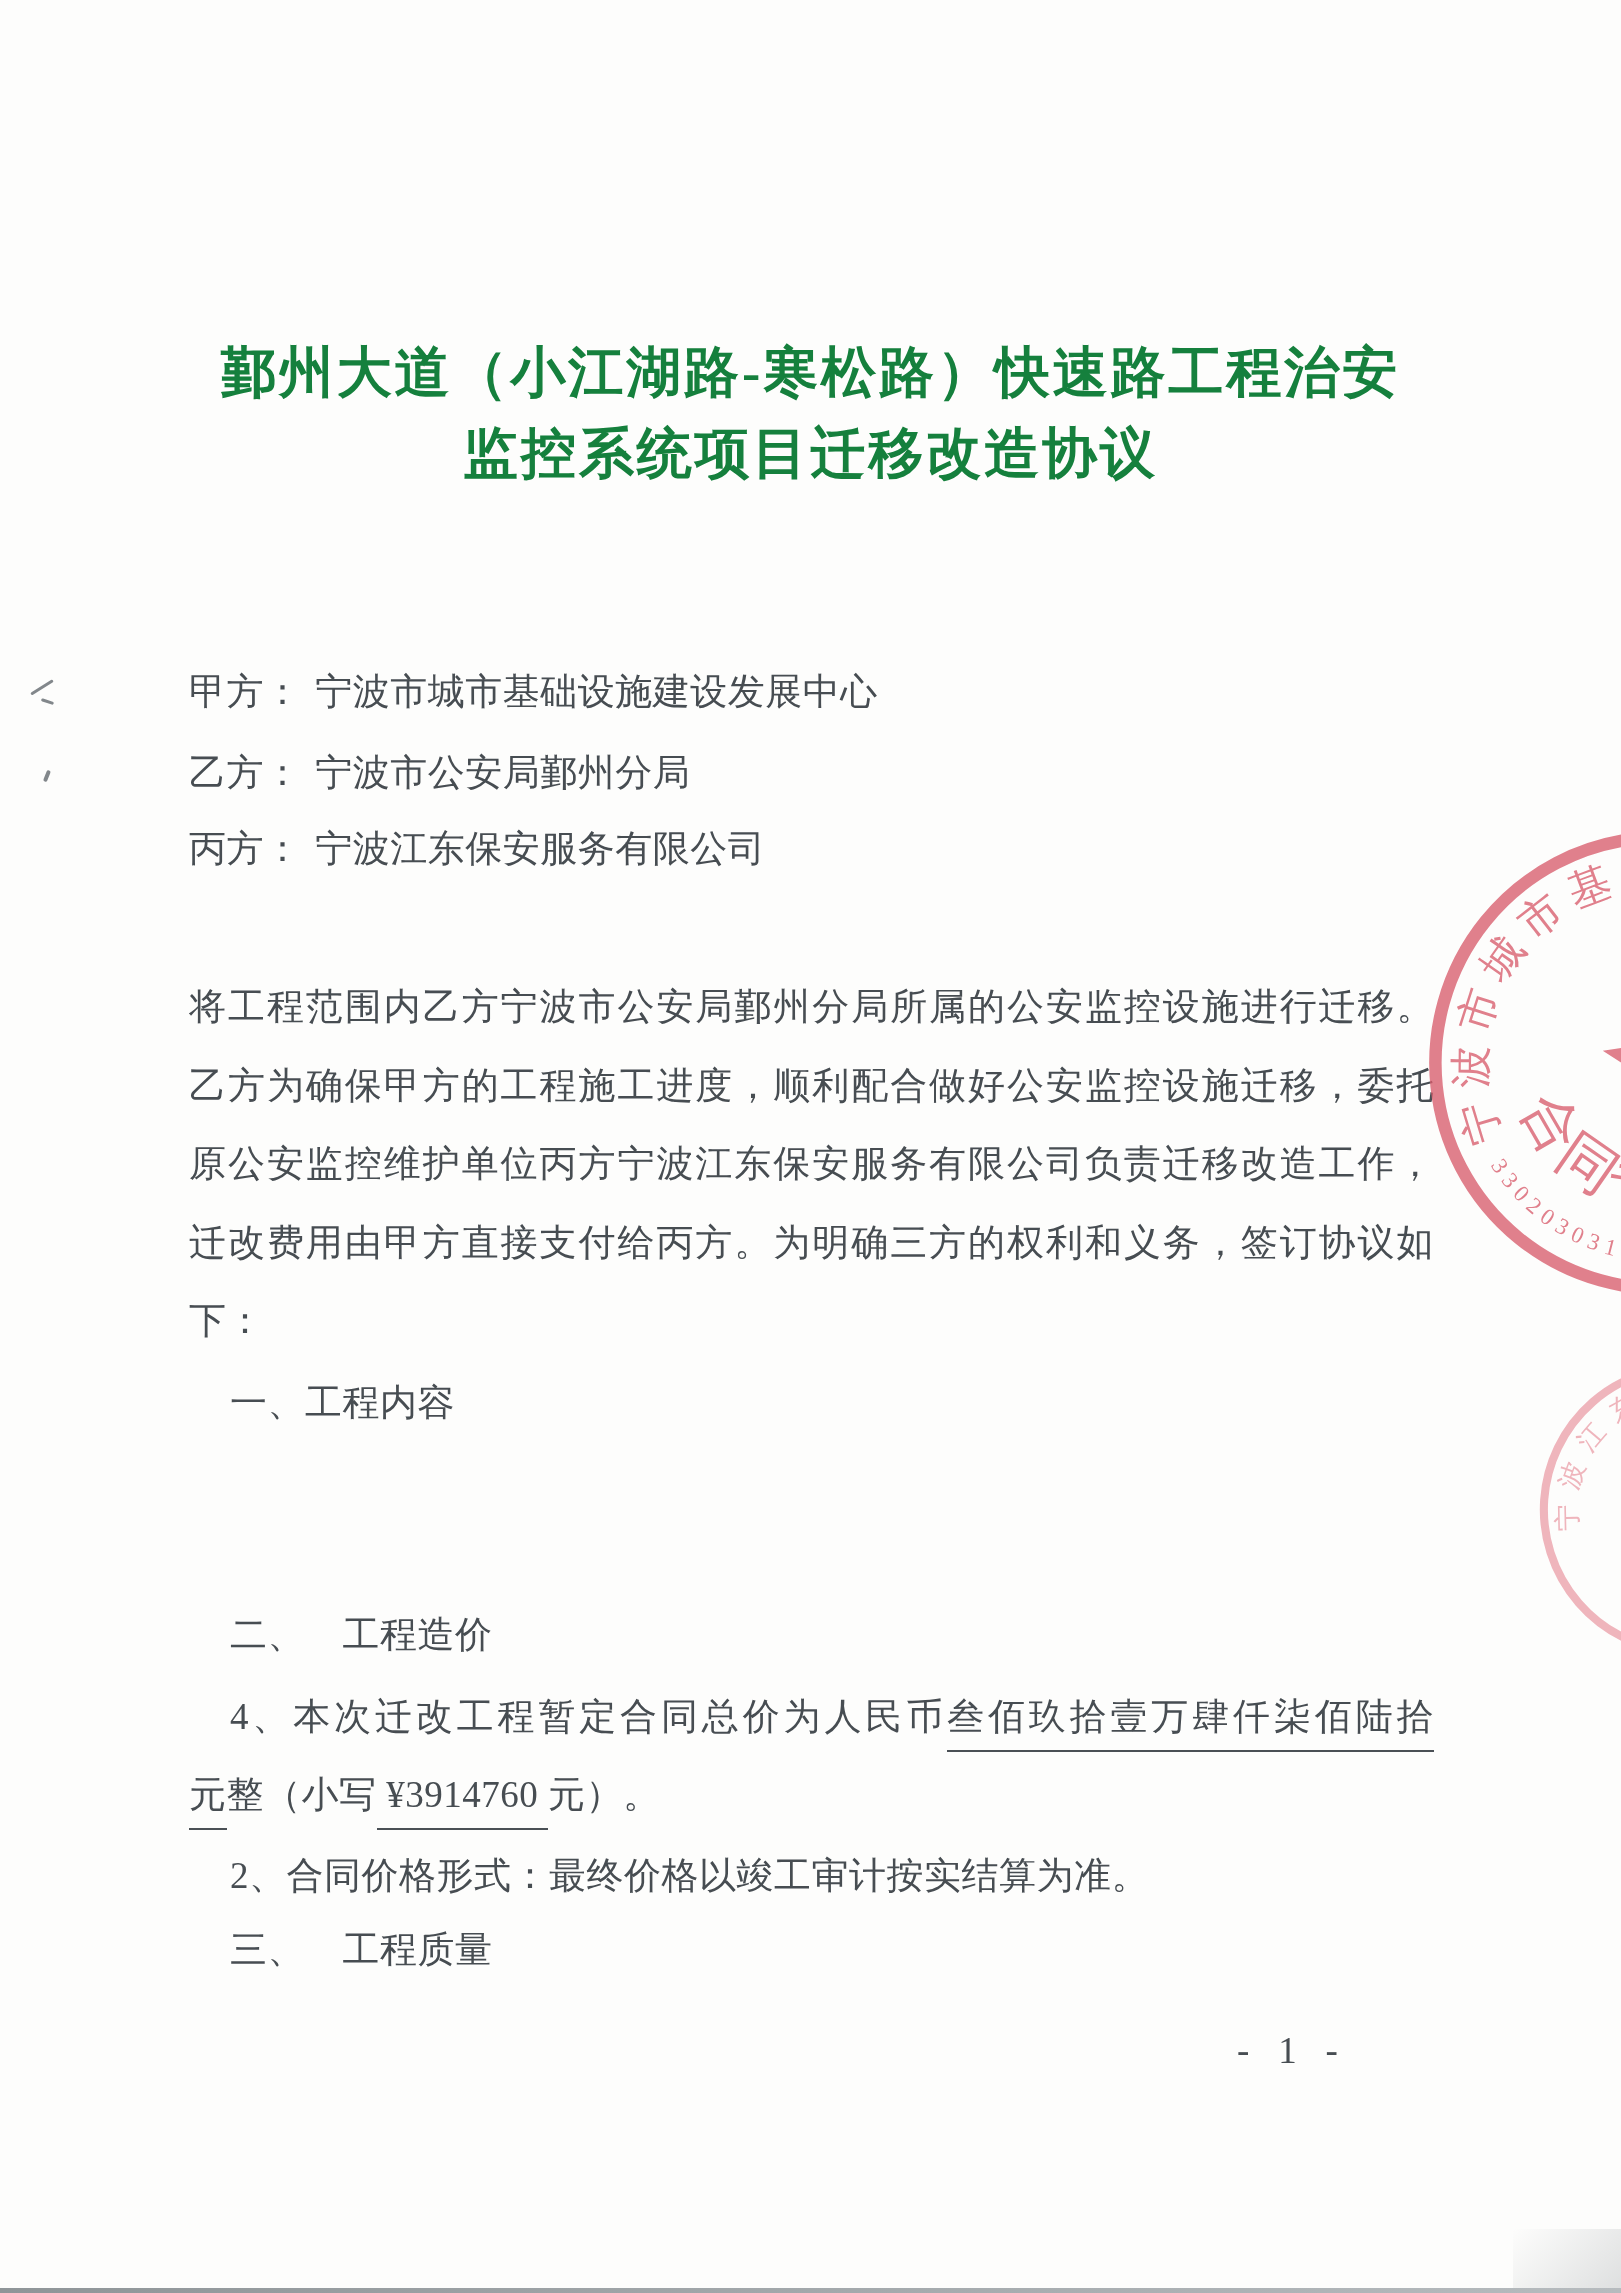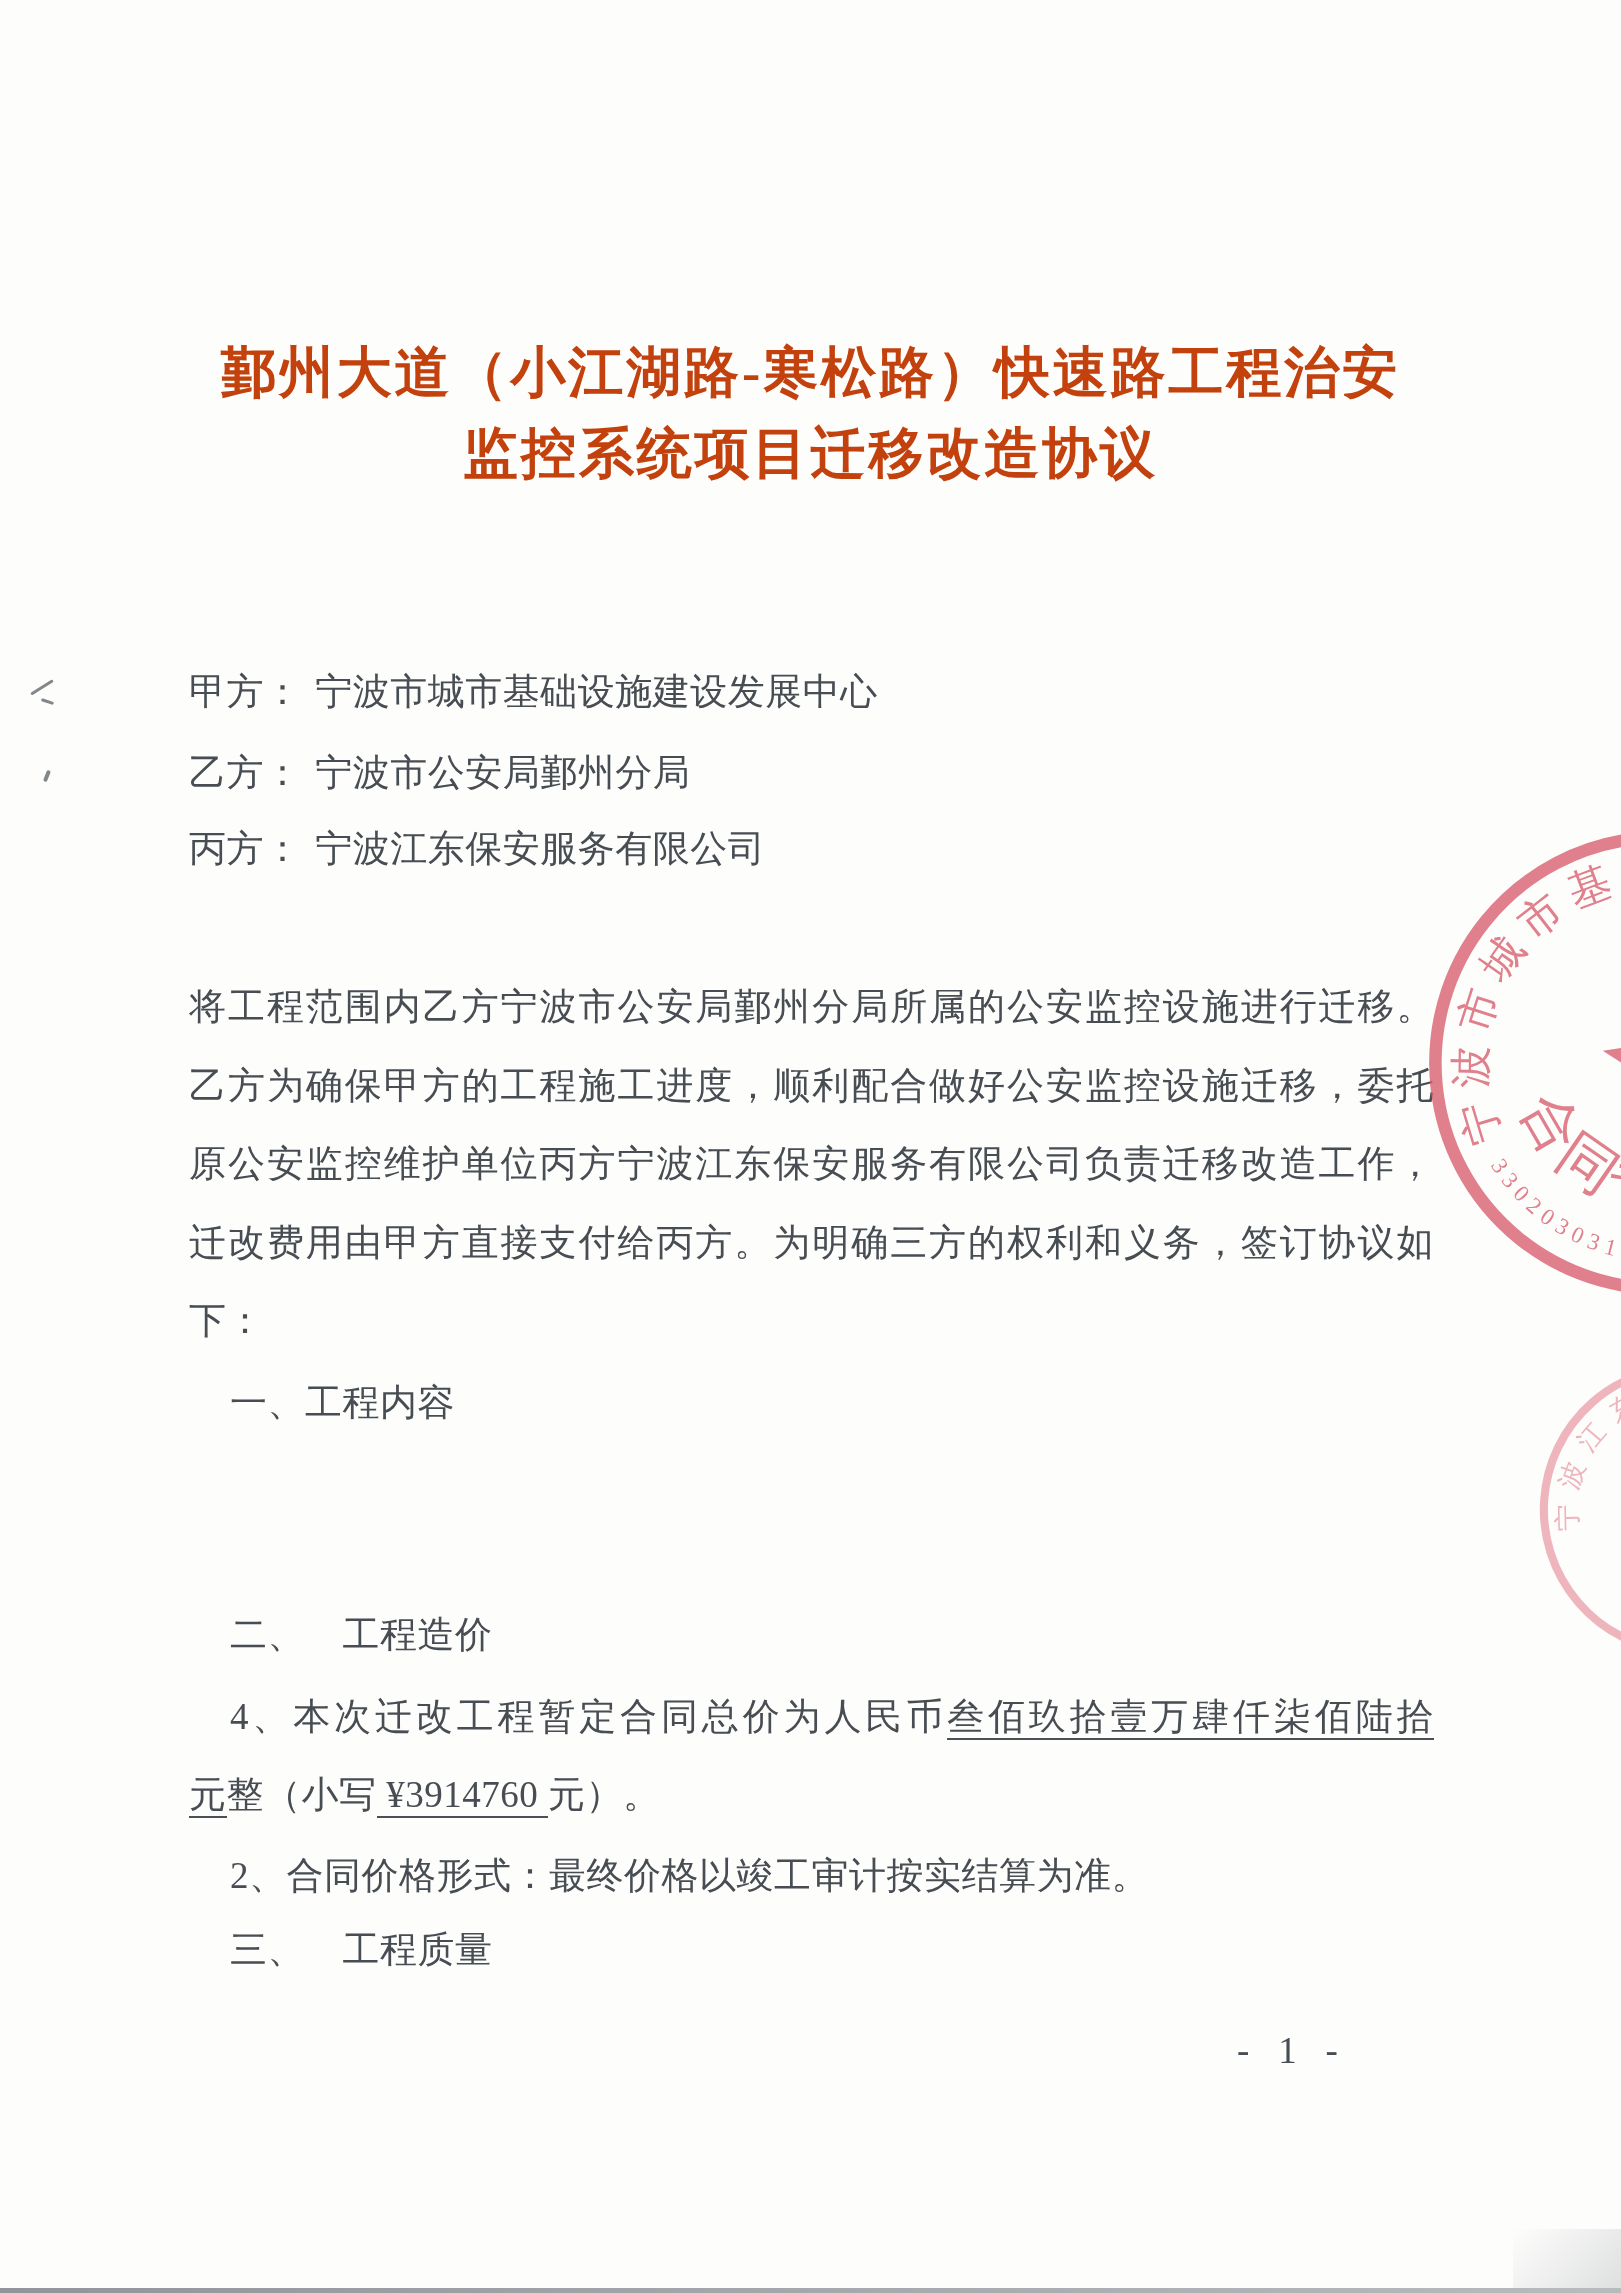--- a/index.html
+++ b/index.html
@@ -10,31 +10,31 @@
     background:#fdfdfc;
     overflow:hidden;
     font-family:"Liberation Serif","DejaVu Serif",serif;
     color:#474d52;
   }
   .tline {
     position:absolute; left:0; width:1621px;
     text-align:center;
     font-size:55px; line-height:80px;
     font-weight:bold; letter-spacing:2.9px;
-    color:#c2410c;
+    color:#15803d;
   }
   .line {
     position:absolute; left:189px; width:1245px;
     font-size:37px; line-height:78px;
     letter-spacing:0.5px;
   }
   .jl { text-align:justify; text-align-last:justify; }
   .ind { text-indent:41px; }
   .party .role { margin-right:13.7px; }
-  .u { border-bottom:2.9px solid #4a5055; padding-bottom:1px; }
+  .u { border-bottom:2.9px solid #4a5055; padding-bottom:13px; }
   .pagenum {
     position:absolute; top:2031px; left:1237px;
     font-size:37px; letter-spacing:9.8px; line-height:39px;
   }
   .stamp { position:absolute; pointer-events:none; }
   .stamp1 { left:1421px; top:823px; width:480px; height:480px;
             color:#d95d6d; opacity:0.78; transform:rotate(-6deg); }
   .stamp2 { left:1524px; top:1347px; width:325px; height:325px;
             color:#eca6af; opacity:0.82; transform:rotate(4deg); }
   .pencil-mark { position:absolute; background:#82878b; border-radius:2px; }

